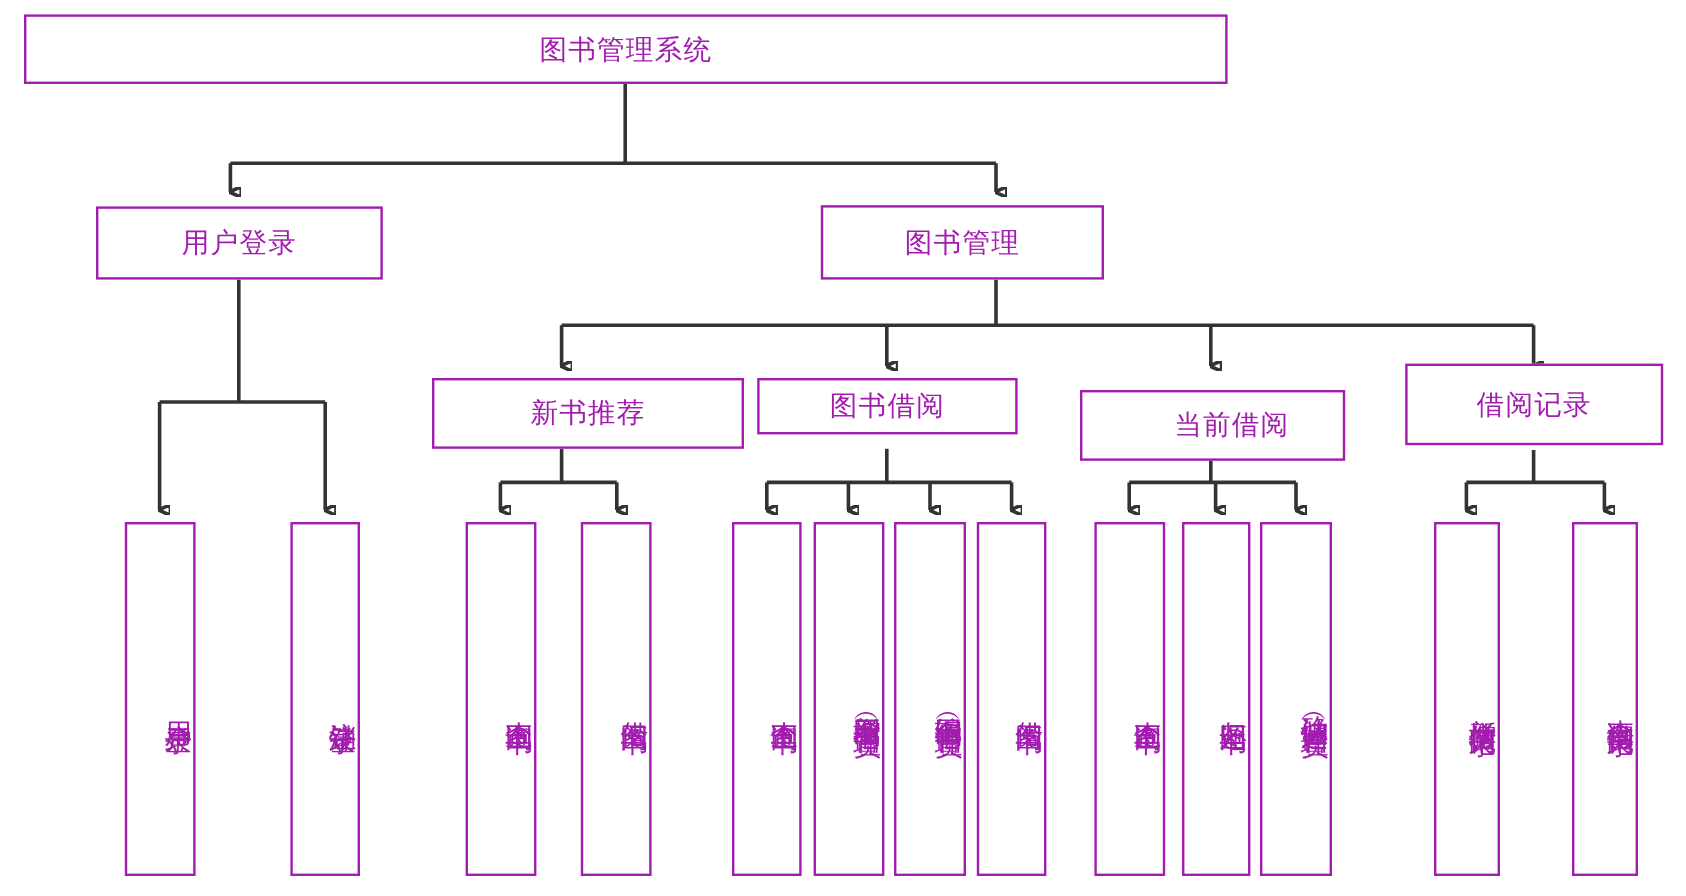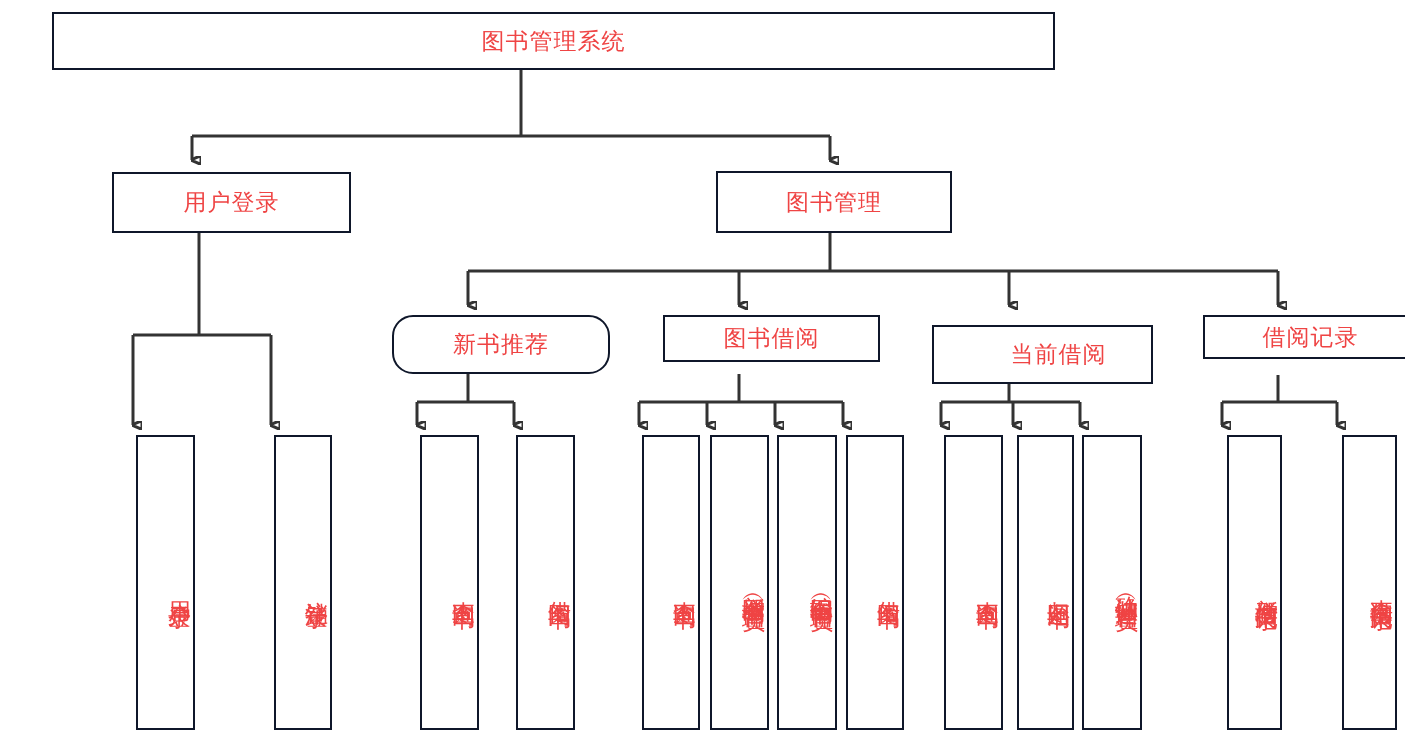--- a/index.html
+++ b/index.html
@@ -13,27 +13,26 @@
   #canvas {
     position: relative;
     width: 1405px;
     height: 747px;
     background: #ffffff;
     overflow: hidden;
   }
   .node {
     position: absolute;
     box-sizing: border-box;
-    border: 2px solid #0f172a;
+    border: 2px solid #a21caf;
     background: #ffffff;
     display: flex;
     align-items: center;
     justify-content: center;
-    color: #ef4444;
-    margin-left: 32px;
+    color: #a21caf;
   }
   .node.h {
     font-size: 23px;
     letter-spacing: 1px;
   }
   .node.v {
     writing-mode: vertical-rl;
     text-orientation: upright;
     font-size: 23px;
     line-height: 1.18;
@@ -128,30 +127,30 @@
     <span>图书管理系统</span>
   </div>
 
   <div class="node h" style="left:80px; top:172px; width:239px; height:61px;">
     <span>用户登录</span>
   </div>
   <div class="node h" style="left:684px; top:171px; width:236px; height:62px;">
     <span>图书管理</span>
   </div>
 
-  <div class="node h" style="left:360px; top:315px; width:218px; height:59px;border-radius:21px;">
+  <div class="node h" style="left:360px; top:315px; width:260px; height:59px;">
     <span>新书推荐</span>
   </div>
   <div class="node h" style="left:631px; top:315px; width:217px; height:47px;">
     <span>图书借阅</span>
   </div>
   <div class="node h" style="left:900px; top:325px; width:221px; height:59px;padding-left:32px;">
     <span>当前借阅</span>
   </div>
-  <div class="node h" style="left:1171px; top:315px; width:215px; height:44px;font-family:Liberation Mono, monospace;">
+  <div class="node h" style="left:1171px; top:303px; width:215px; height:68px;font-family:Liberation Mono, monospace;">
     <span>借阅记录</span>
   </div>
 
   <div class="node v" style="left:104px; top:435px; width:59px; height:295px;">
     <span>用户登录</span>
   </div>
   <div class="node v" style="left:242px; top:435px; width:58px; height:295px;">
     <span>注销登录</span>
   </div>
 

